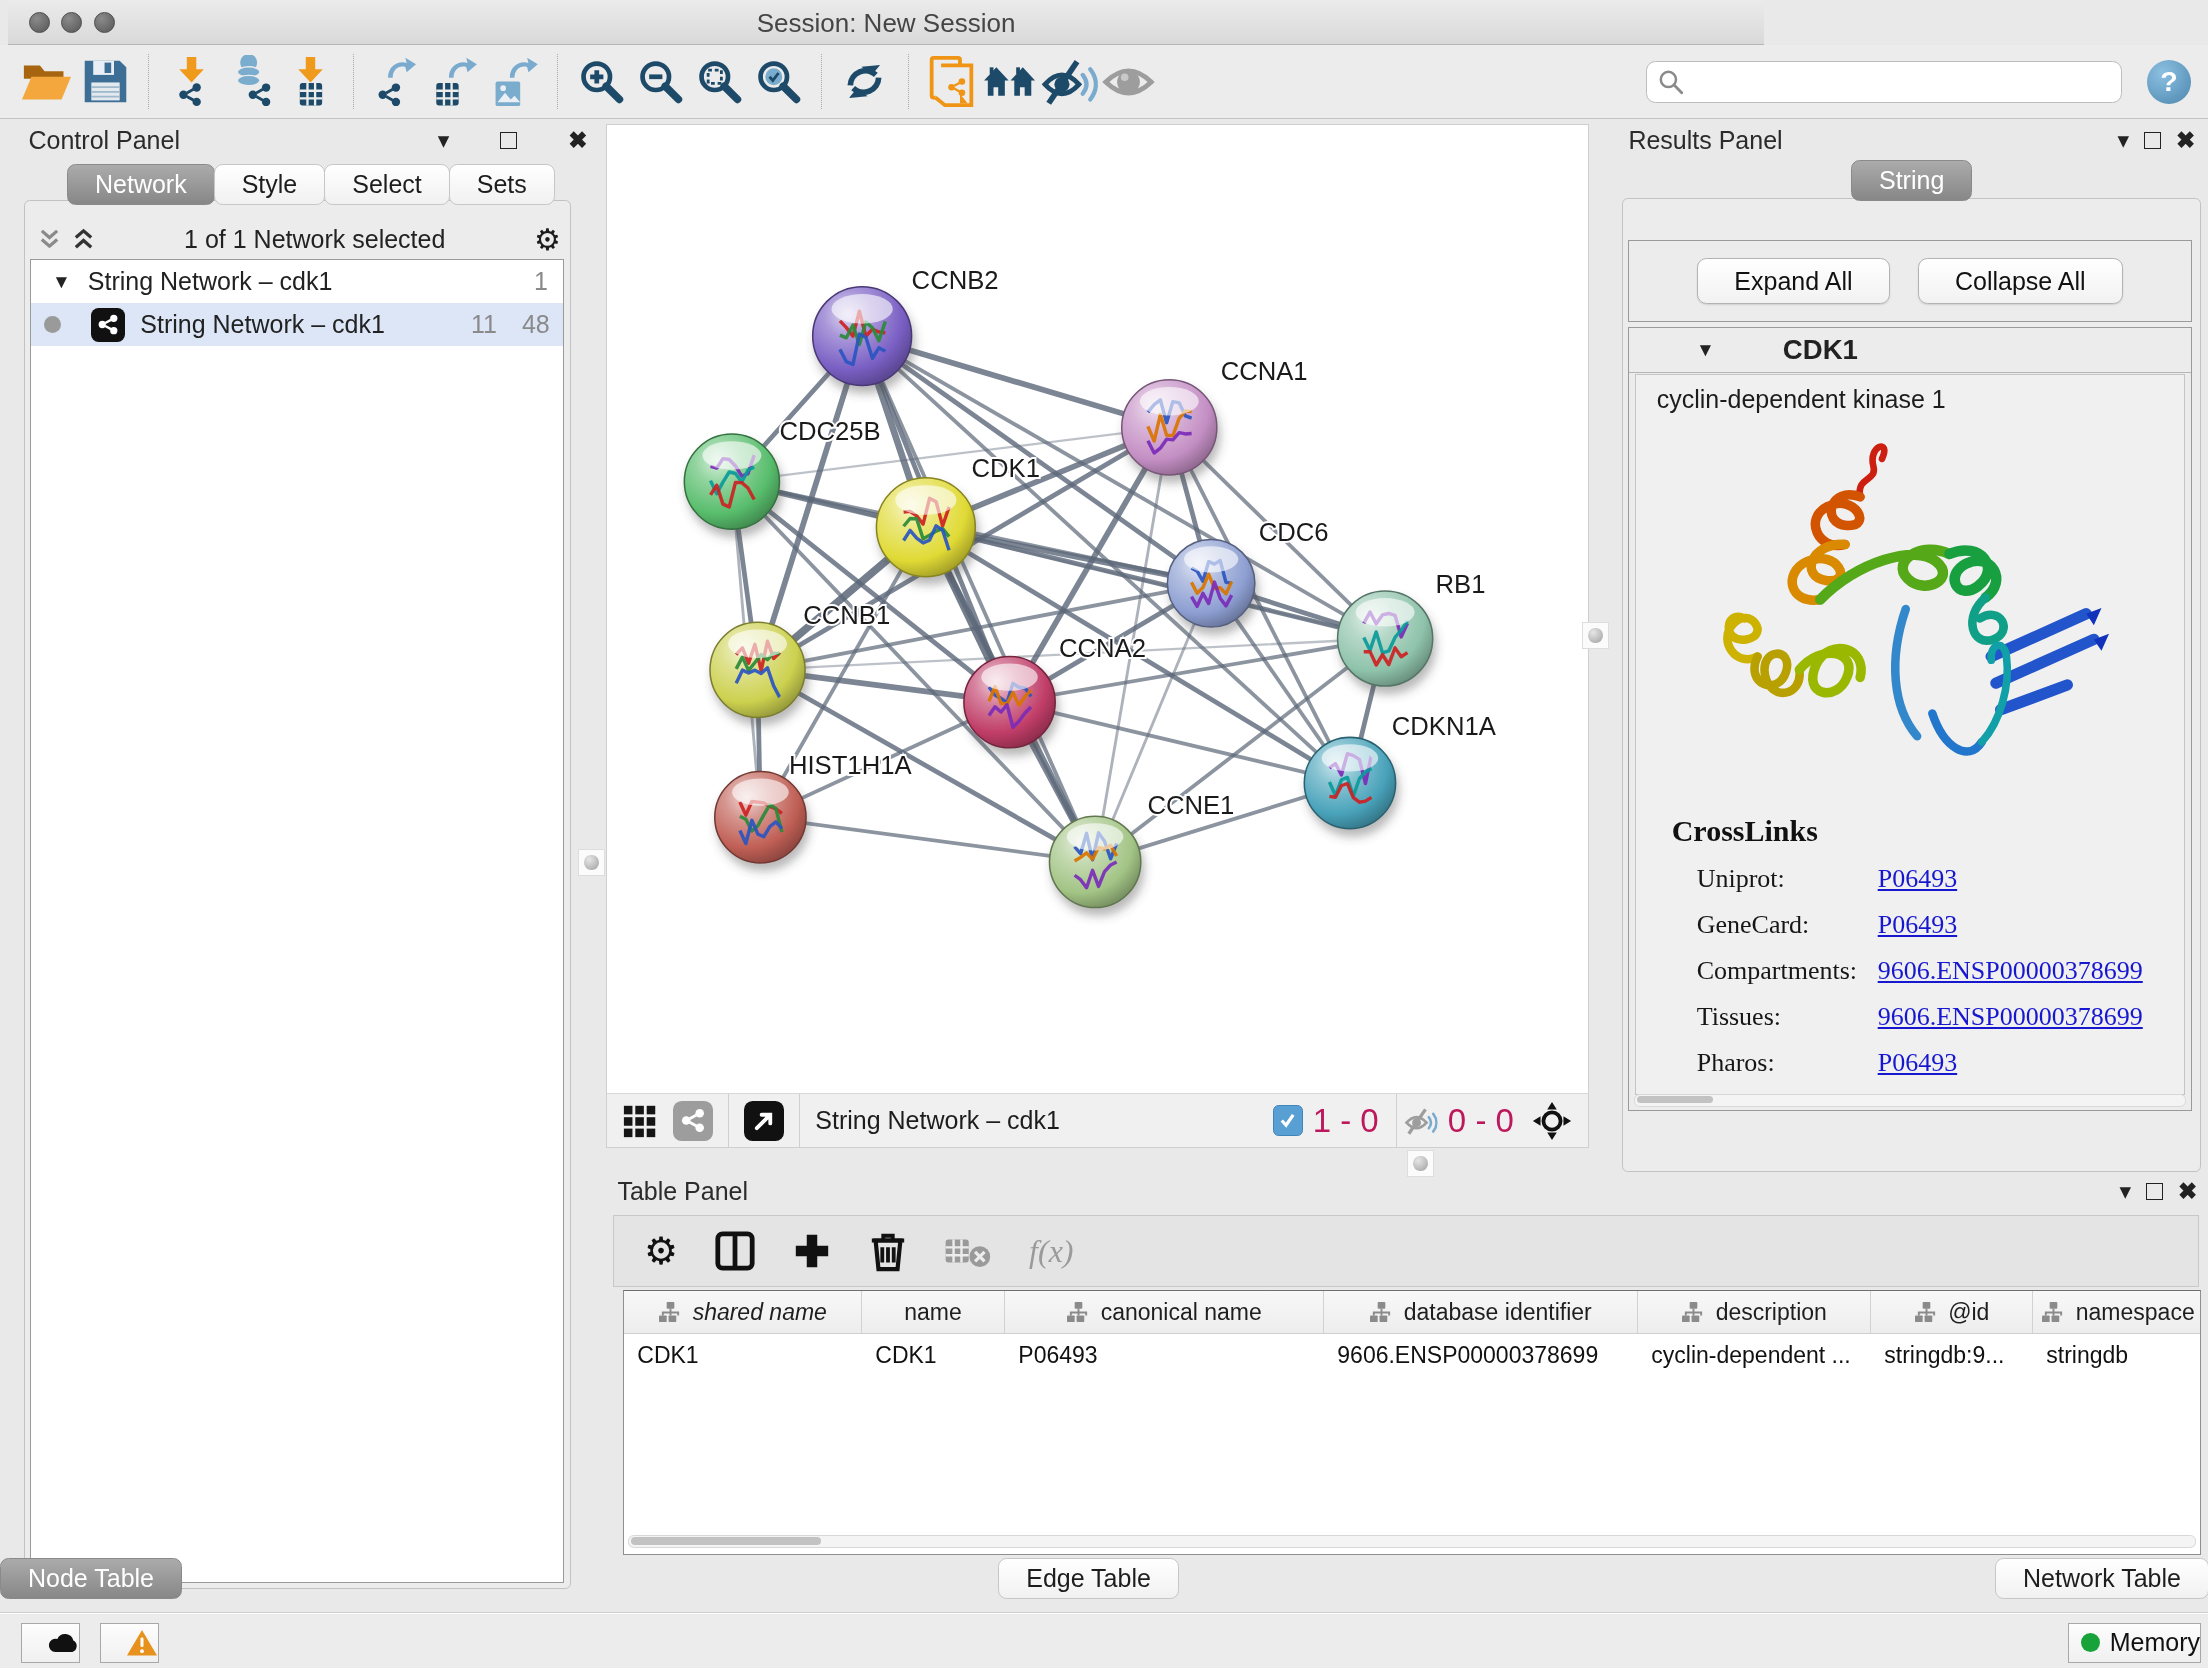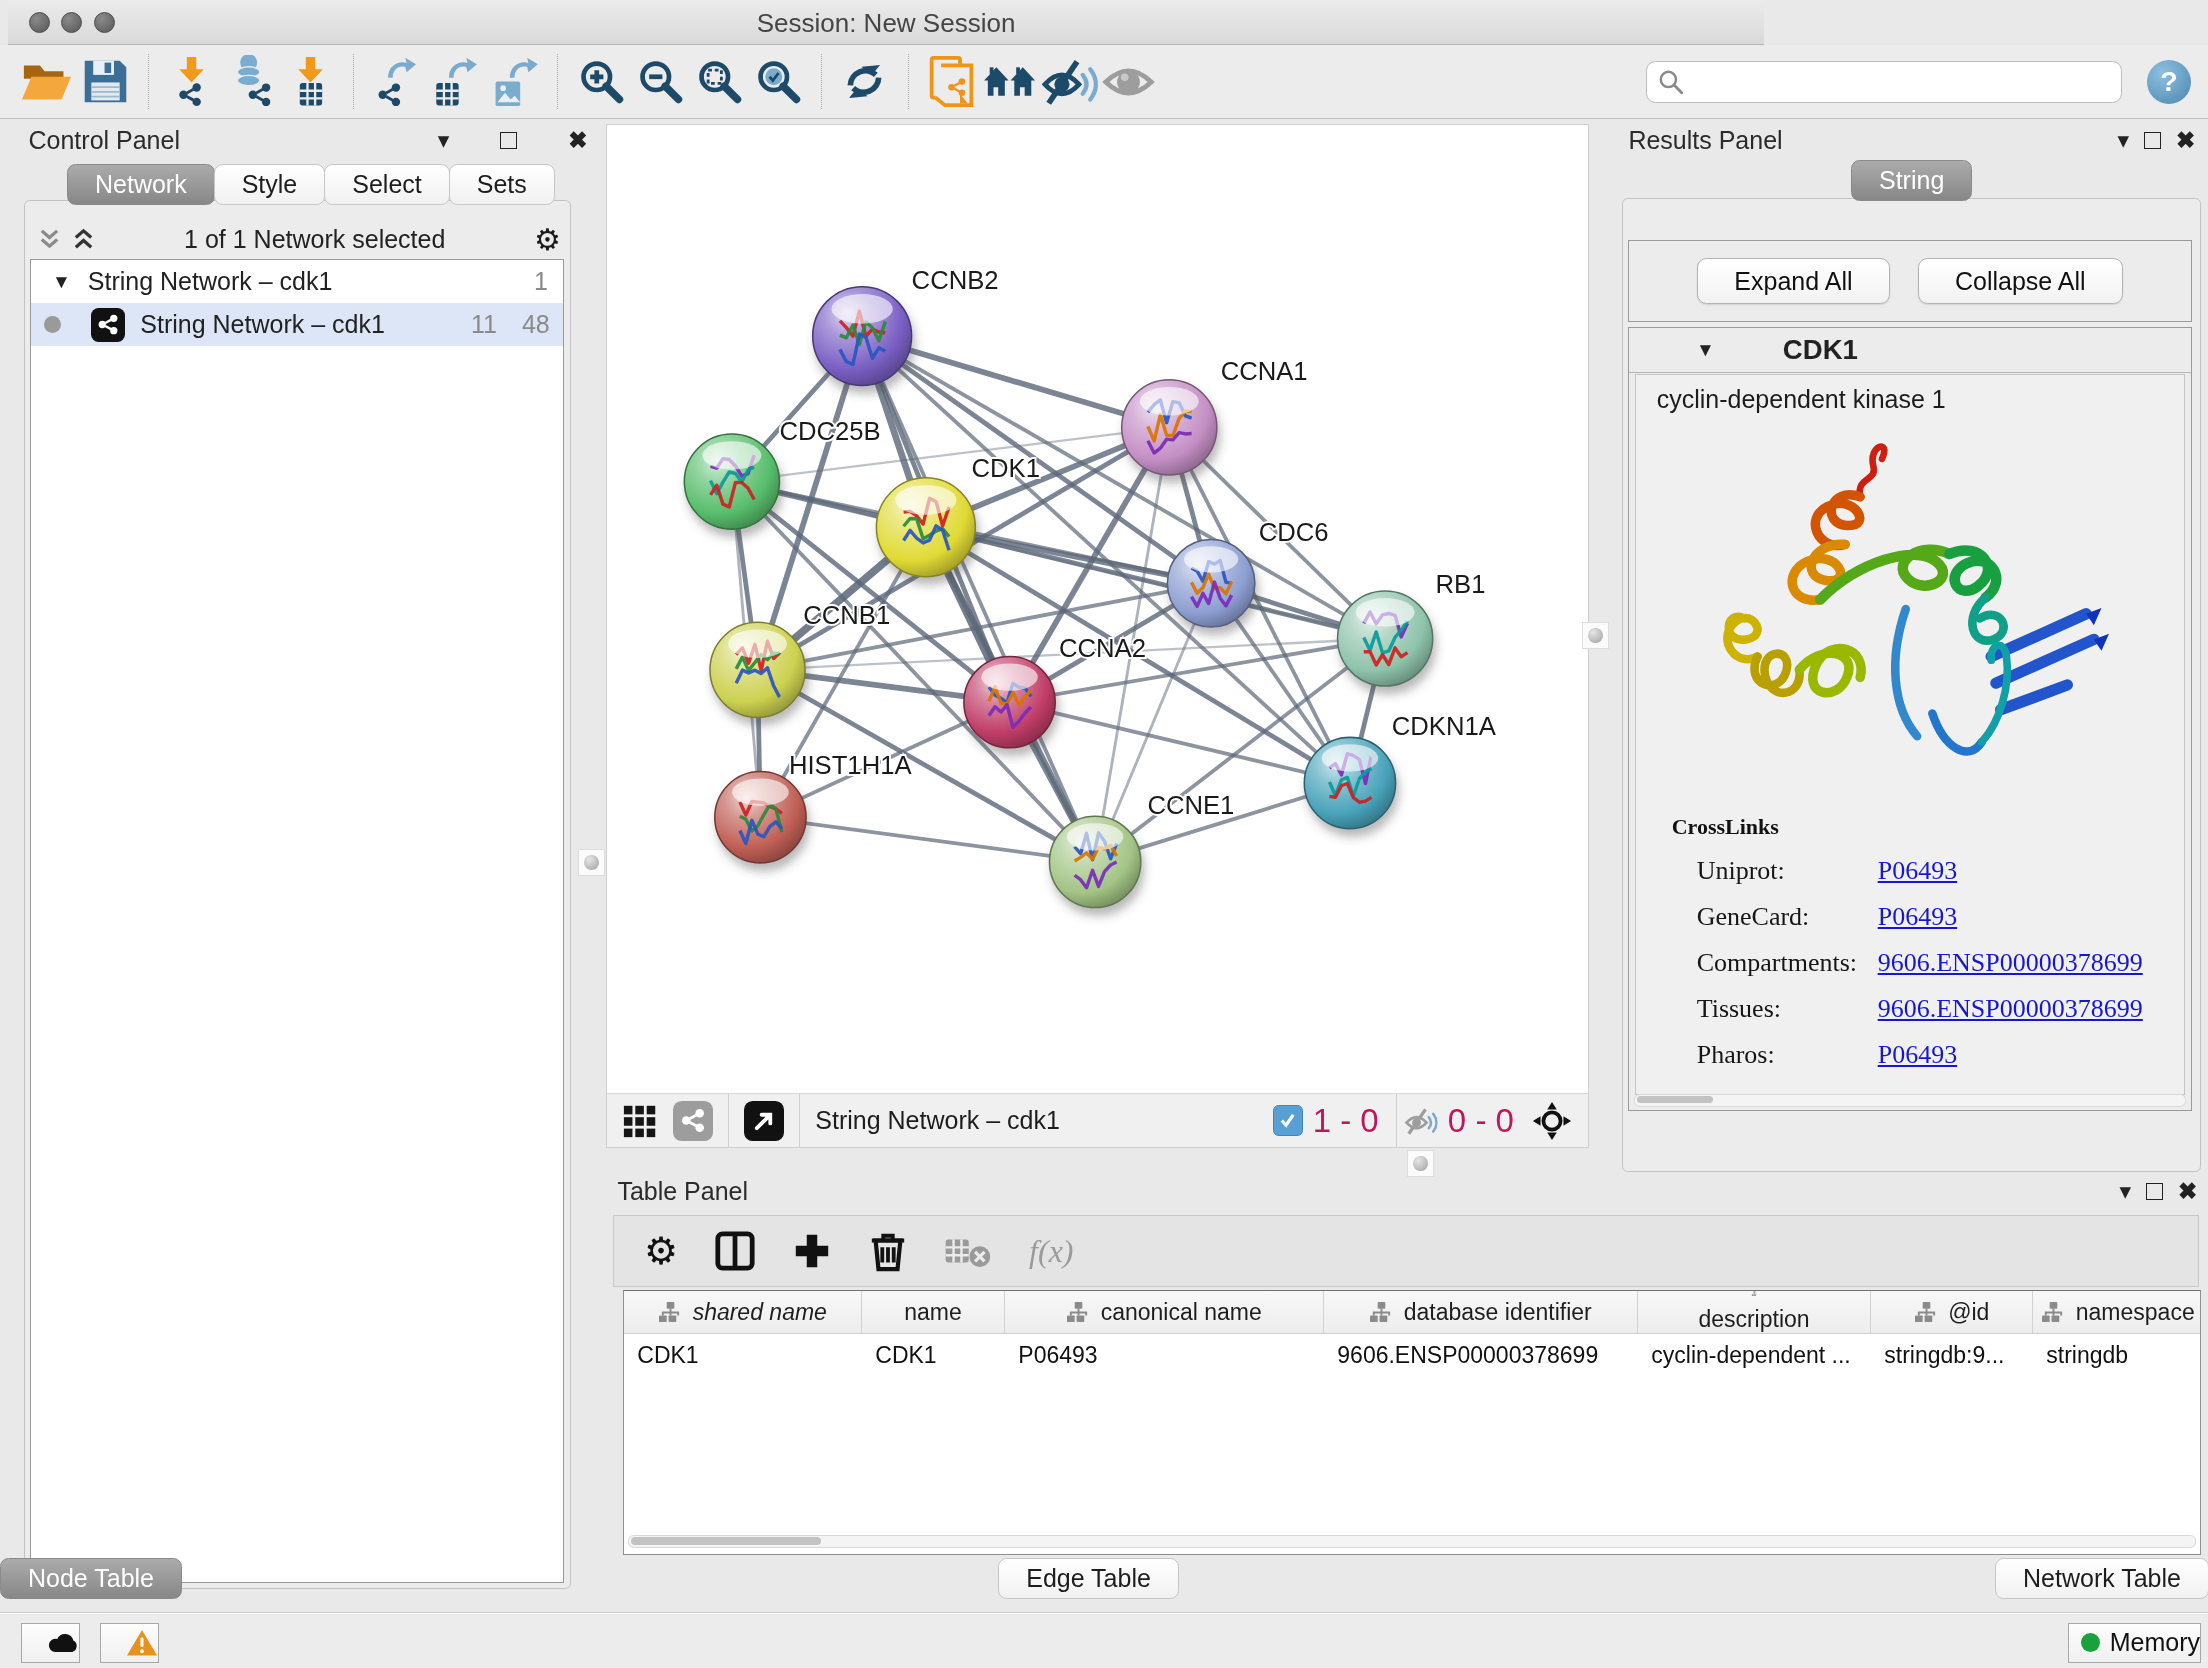--- a/index.html
+++ b/index.html
@@ -59,21 +59,21 @@
     border-radius:5.7px;background:#ececec;}
   .rp-sub{left:1628px;top:240px;width:562px;height:80px;border:1px solid #9a9a9a;background:#ececec;
     display:flex;align-items:center;justify-content:center;gap:28.5px;}
   .rbtn{border:1px solid #b3b3b3;border-radius:9.5px;background:linear-gradient(#ffffff,#f2f2f2);
     font-size:25px;color:#111;padding:7.6px 36px;box-shadow:0 1px 1.9px rgba(0,0,0,.12);}
   .rp-card{left:1628px;top:327px;width:562px;height:782px;border:1px solid #9a9a9a;background:#ececec;}
   .rp-cardhead{height:44px;display:flex;align-items:center;border-bottom:1px solid #b5b5b5;}
   .rp-inner{position:absolute;left:5.7px;top:46px;right:5.7px;bottom:15px;border:1px solid #c4c4c4;
     background:#f0f0f0;overflow:hidden;}
   .gene-desc{font-size:25px;color:#1c1c1c;padding:9.5px 0 0 21px;}
-  .cl-title{font-family:"Liberation Serif",serif;font-weight:bold;font-size:22px;color:#111;}
+  .cl-title{font-family:"Liberation Serif",serif;font-weight:bold;font-size:30px;color:#111;}
   .cl-row{display:flex;font-family:"Liberation Serif",serif;font-size:26px;margin-top:16px;}
   .cl-label{width:181px;color:#161616;flex:0 0 auto;}
   .cl-link{color:#1717cf;text-decoration:underline;}
   .hscroll{position:absolute;height:11.4px;background:#f4f4f4;border:1px solid #d8d8d8;border-radius:5.7px;}
   .hthumb{position:absolute;top:1px;height:7.6px;background:#c2c2c2;border-radius:4.8px;}
   
   .tp-tools{left:613px;top:1215px;width:1586px;height:72px;background:#e4e4e4;
     border:1px solid #c8c8c8;display:flex;align-items:center;gap:36px;padding-left:30px;box-sizing:border-box;}
   .fx{font-family:"Liberation Serif",serif;font-style:italic;font-size:32px;color:#9a9a9a;}
   .tp-table{left:623px;top:1290px;width:1576px;height:263px;background:#fff;
@@ -775,21 +775,21 @@
             <use href="#treeIcoG"></use>
           </svg>
           <span>canonical name</span>
         </div>
         <div class="th" style="width: 314px;">
           <svg width="25" height="23" viewBox="0 0 26 24">
             <use href="#treeIcoG"></use>
           </svg>
           <span>database identifier</span>
         </div>
-        <div class="th" style="width: 233px; flex-direction: column;">
+        <div class="th" style="width: 233px;">
           <svg width="25" height="23" viewBox="0 0 26 24">
             <use href="#treeIcoG"></use>
           </svg>
           <span>description</span>
         </div>
         <div class="th" style="width: 162px;">
           <svg width="25" height="23" viewBox="0 0 26 24">
             <use href="#treeIcoG"></use>
           </svg>
           <span>@id</span>

